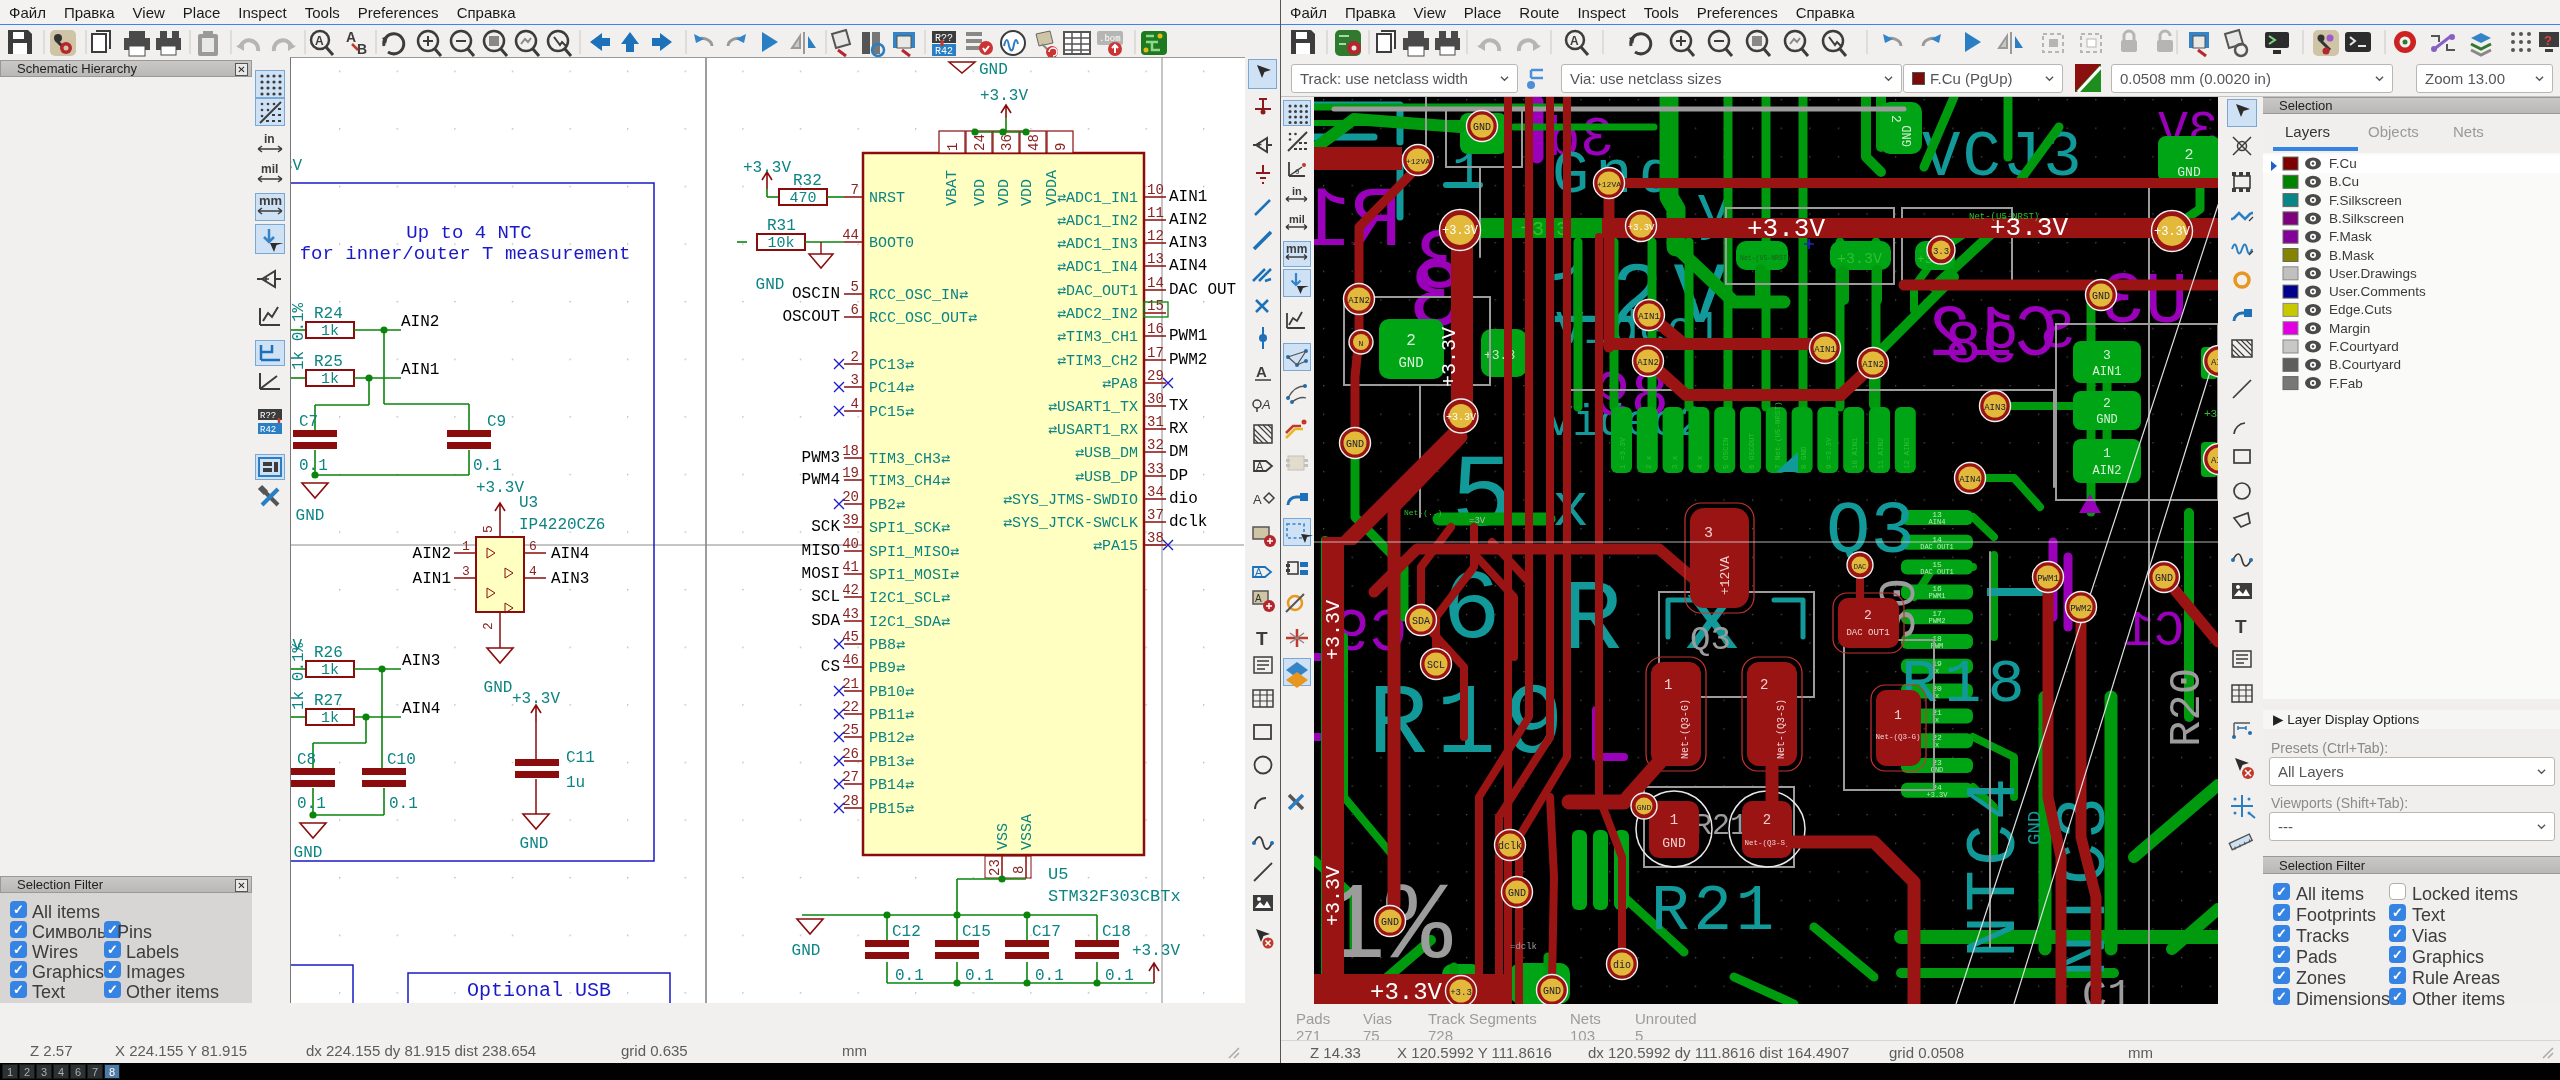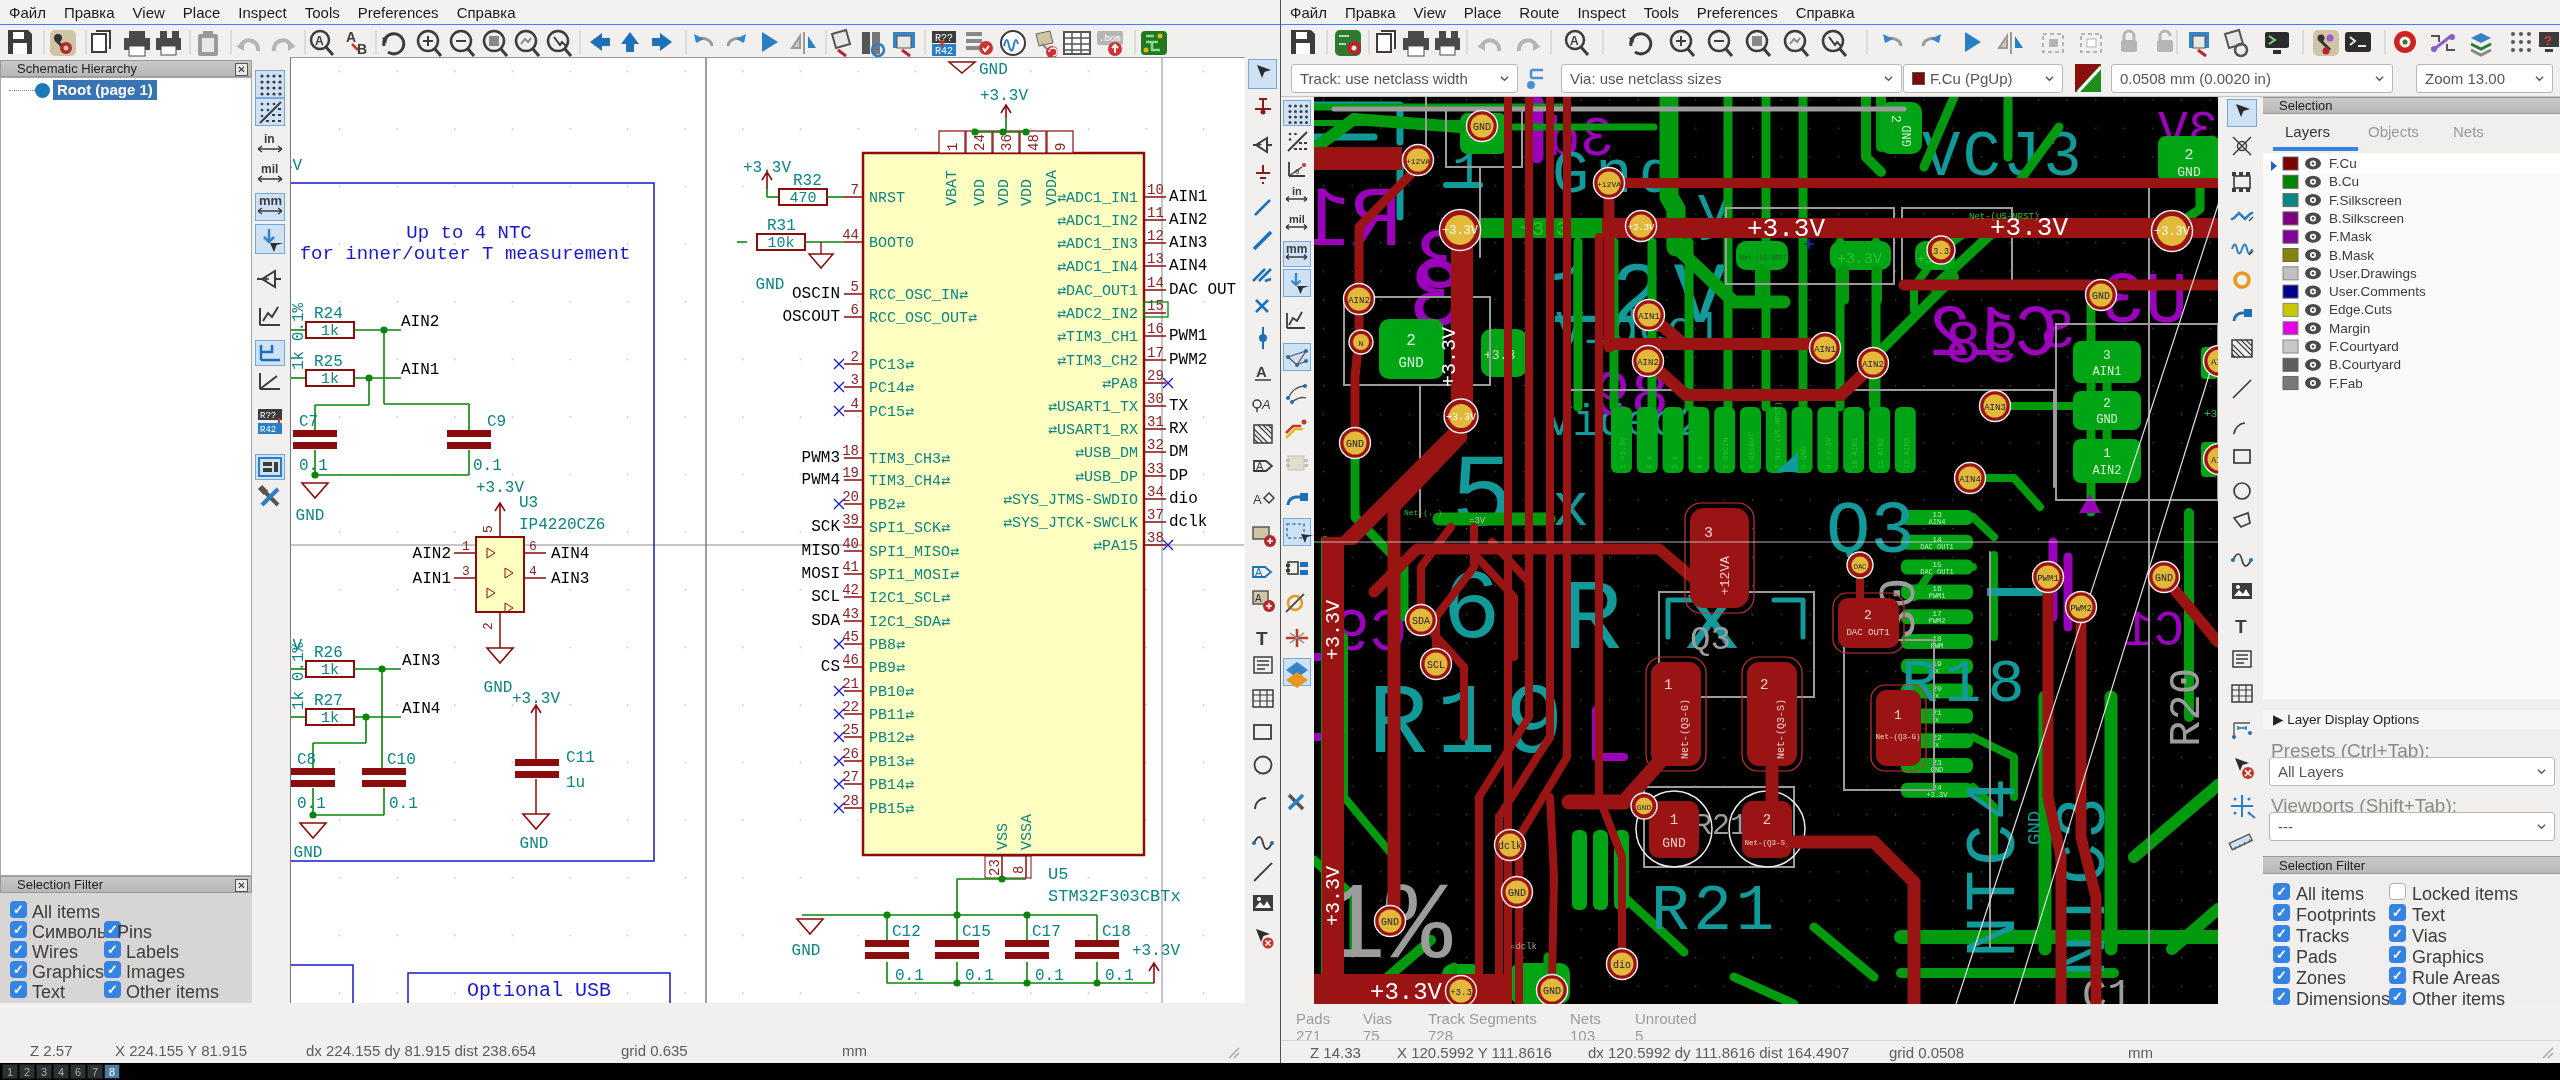--- a/index.html
+++ b/index.html
@@ -9,21 +9,21 @@
 .menubar{position:absolute;top:0;left:0;right:0;height:25px;background:#f3f2f0;border-bottom:1px solid #3b82f6;display:flex;align-items:center;font-size:15px;color:#1a1a1a}
 .menubar span{padding:0 9px}
 .statusrow{position:absolute;font-size:15px;color:#5c5c5c}
 .paneltitle{position:absolute;background:linear-gradient(#c9c8c6,#b9b8b6);border:1px solid #9a9998;font-size:13px;color:#222;display:flex;align-items:center;padding-left:16px}
 .closebox{position:absolute;right:3px;top:2px;width:13px;height:13px;border:1px solid #555;background:#e8e8e8;font-size:10px;line-height:11px;text-align:center;color:#222}
 .combo{position:absolute;height:29px;background:#fff;border:1px solid #b8b7b4;border-radius:3px;font-size:15px;color:#555;display:flex;align-items:center;padding-left:8px}
 .combo .arr{position:absolute;right:8px;top:9px;width:9px;height:9px}
 .cbx{position:absolute;width:17px;height:17px;background:#3584e4;border-radius:4px;color:#fff;font-size:13px;font-weight:bold;text-align:center;line-height:17px}
 .cbx.off{background:#fff;border:1px solid #b0afac}
 .cblabel{position:absolute;font-size:18px;color:#3c3c3c}
-.graylabel{position:absolute;font-size:19px;color:#8a8a89}
+.graylabel{position:absolute;font-size:14px;color:#8a8a89}
 .taskbar{position:absolute;left:0;top:1063px;width:2560px;height:17px;background:#010101}
 .tab{position:absolute;top:1px;width:16px;height:15px;background:#2c3133;border:1px solid #191919;color:#a9aeb0;font-size:11px;text-align:center;line-height:14px}
 .tab.act{background:#4e7ca8;color:#fff}
 </style>
 </head>
 <body>
 
 <div class="win" style="left:0;width:1280px">
   <div class="menubar">
       <span>Файл</span>
@@ -137,25 +137,20 @@
         <circle cx="1115" cy="23" r="7" fill="#cc3333"></circle>
         <path d="M1115 27 v-8 m-3 3 l3 -3 3 3" stroke="#fff" stroke-width="2" fill="none"></path>
     <rect x="1141" y="5" width="26" height="24" rx="4" fill="#1f7a1f"></rect>
         <path d="M1146 10 h8 M1146 16 h12 M1152 16 v8 h8" stroke="#8fd98f" stroke-width="2.5" fill="none"></path>
         <circle cx="1160" cy="10" r="2.5" fill="#e8b71e"></circle>
         <circle cx="1146" cy="24" r="2.5" fill="#e8b71e"></circle>
    </g>
   </svg>
 
   <div class="paneltitle" style="left:0;top:60px;width:252px;height:17px">Schematic Hierarchy<div class="closebox">✕</div></div>
-  <div class="abs" style="left:0;top:77px;width:252px;height:799px;background:#fff;border:1px solid #a8a7a5">
-     <div class="abs" style="left:8px;top:12px;width:30px;height:1px;border-top:1px dotted #888"></div>
-     <div class="abs" style="left:34px;top:5px;width:15px;height:15px;border-radius:50%;background:#1b79b7"></div>
-     <div class="abs" style="left:52px;top:2px;background:#3874b4;color:#fff;font-weight:bold;font-size:15px;padding:0 4px;height:20px;line-height:20px">Root (page 1)</div>
-  </div>
 
   <div class="paneltitle" style="left:0;top:876px;width:252px;height:17px">Selection Filter<div class="closebox">✕</div></div>
   <div class="abs" style="left:0;top:893px;width:252px;height:110px;background:#d7d6d4">
     <div class="cbx" style="left:10px;top:8px">✓</div>
       <div class="cblabel" style="left:32px;top:9px">All items</div>
     <div class="cbx" style="left:10px;top:28px">✓</div>
       <div class="cblabel" style="left:32px;top:29px">Символы</div>
     <div class="cbx" style="left:104px;top:28px">✓</div>
       <div class="cblabel" style="left:117px;top:29px">Pins</div>
     <div class="cbx" style="left:10px;top:48px">✓</div>

